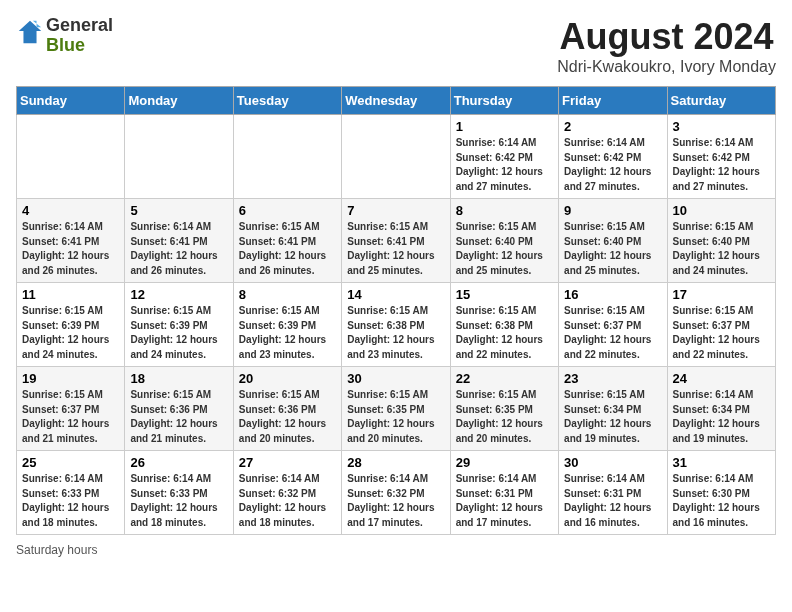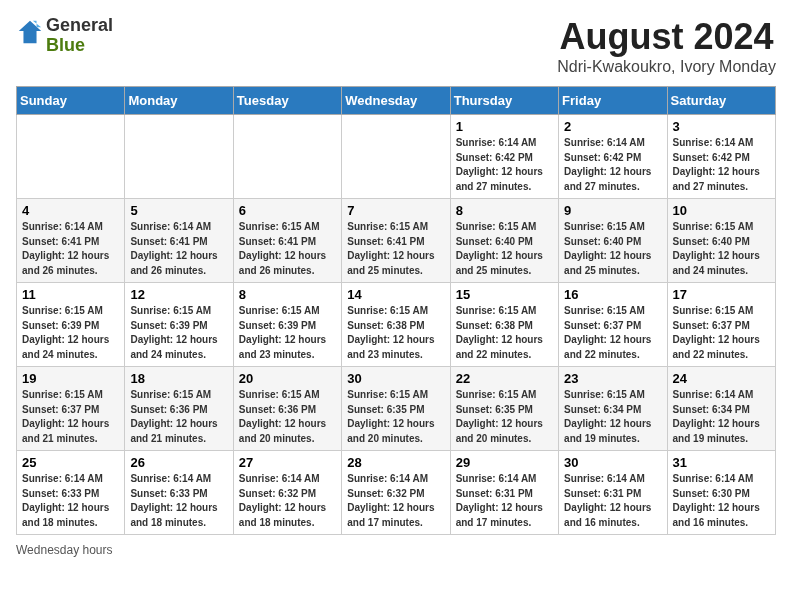--- a/index.html
+++ b/index.html
@@ -356,14 +356,14 @@
           <div class="day-detail">Sunrise: 6:14 AM
 Sunset: 6:30 PM
 Daylight: 12 hours
 and 16 minutes.</div>
         </td>
       </tr>
     </tbody>
 </table>
 
 <div class="footer-note">
-  <span>Wednesday hours</span>
+  <span>Saturday hours</span>
 </div>
 
 </body></html>

